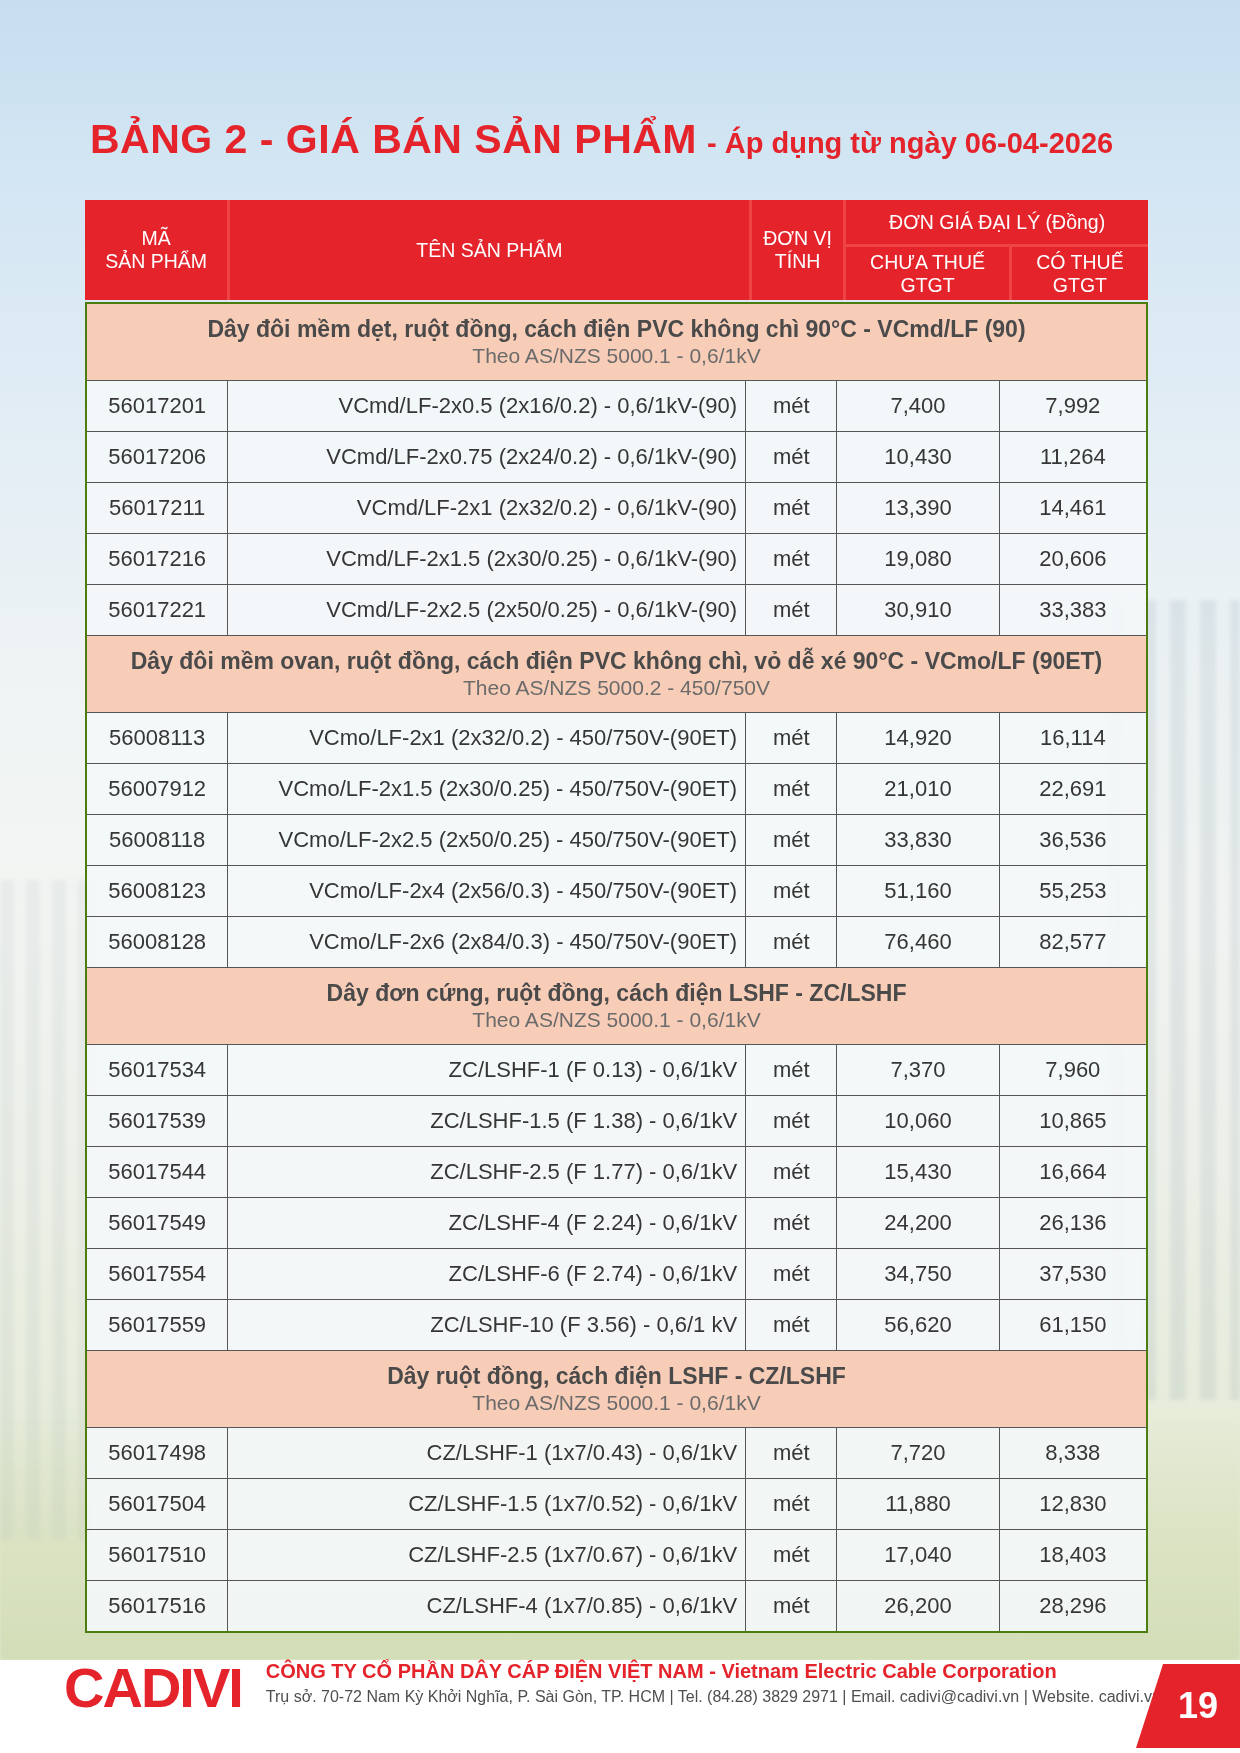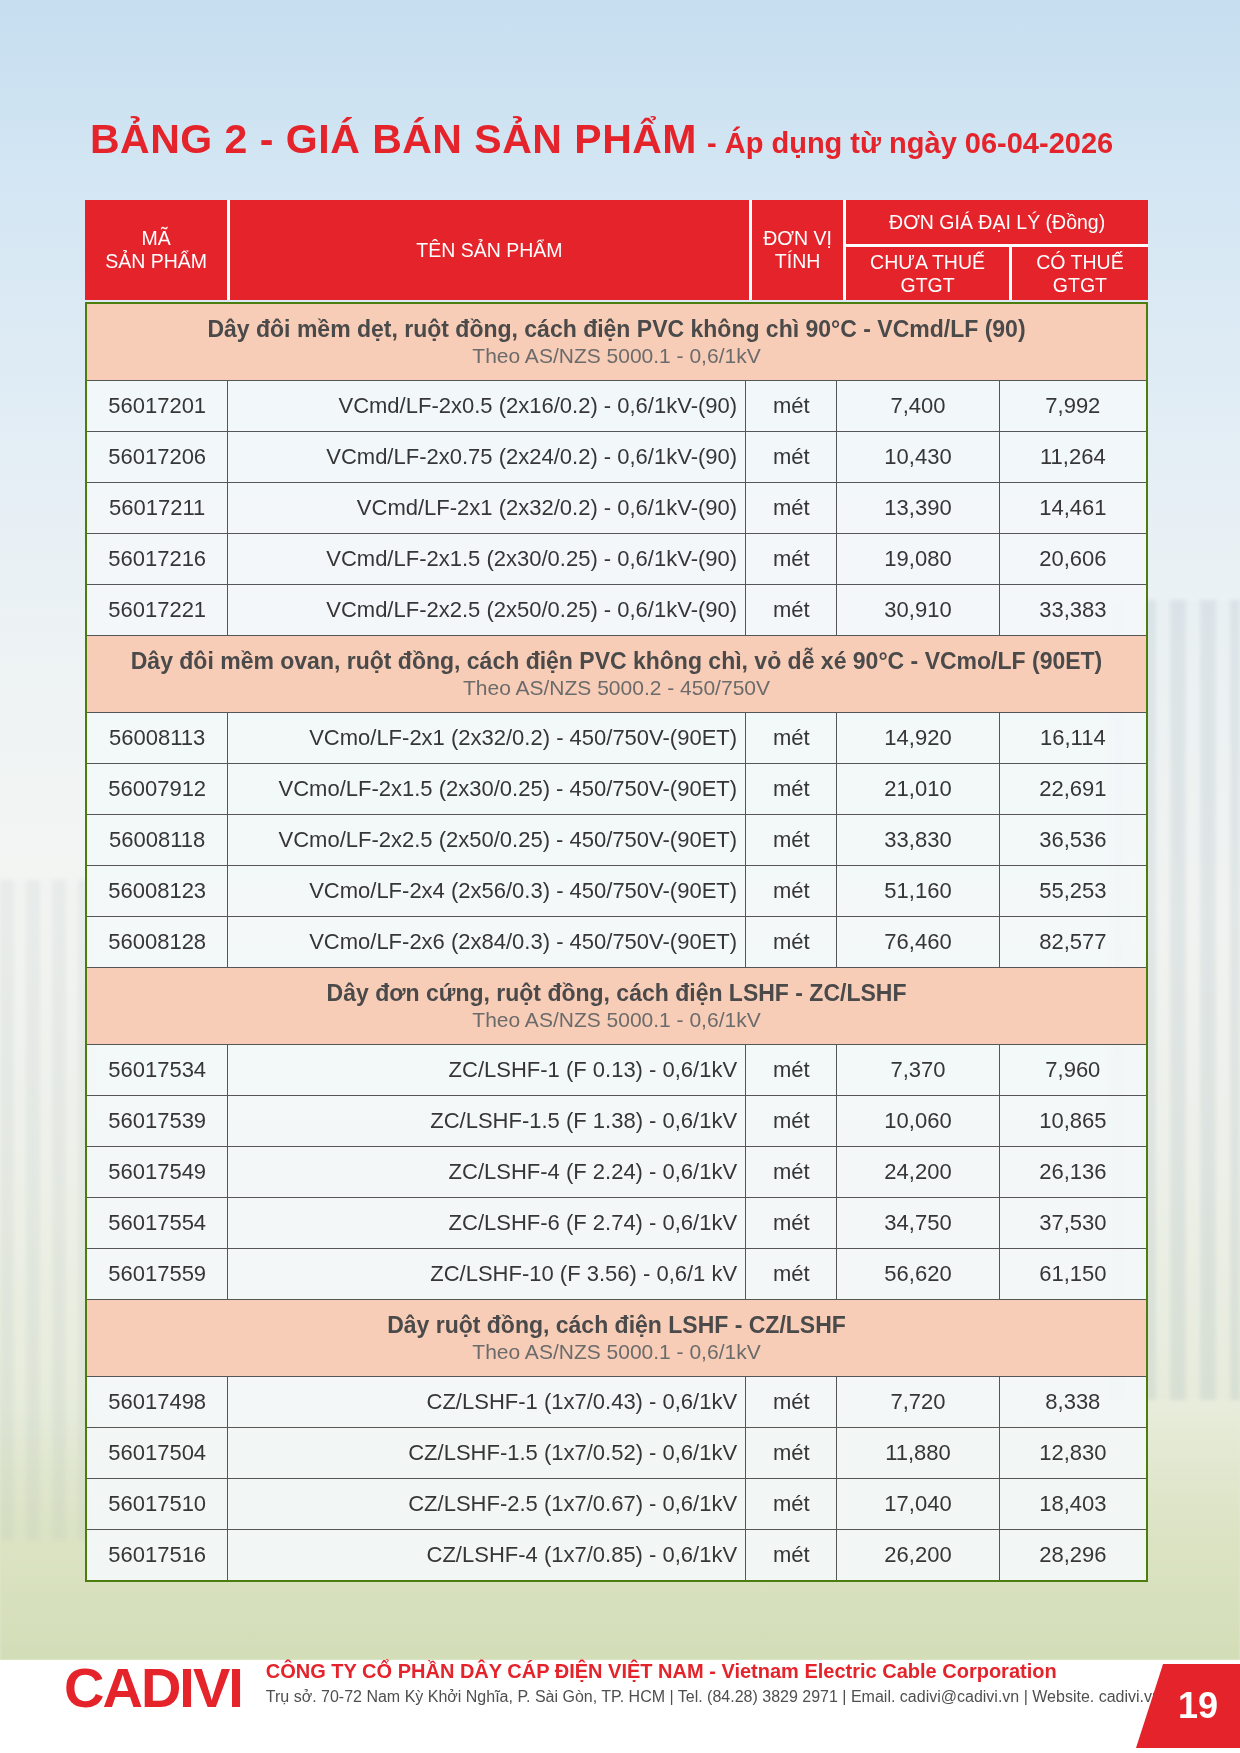--- a/index.html
+++ b/index.html
@@ -41,21 +41,21 @@
     color:var(--red);white-space:nowrap;
   }
   .title .main{font-size:41px;font-weight:800;letter-spacing:.5px;}
   .title .suffix{font-size:29px;font-weight:700;margin-left:10px;}
   
   .table-wrap{position:absolute;left:85px;top:200px;width:1063px;}
   .thead-grid{
     display:grid;
     grid-template-columns:13.37% 48.8% 8.6% 15.3% 1fr;
     grid-template-rows:44px 53px;
-    gap:3px;background:#ffffff;
+    gap:3px;background:#ef4444;
   }
   .hcell{
     background:var(--red);color:#fff;
     display:flex;flex-direction:column;align-items:center;justify-content:center;
     font-size:19.5px;line-height:1.18;text-align:center;
   }
   .h-code{grid-column:1;grid-row:1/3;}
   .h-name{grid-column:2;grid-row:1/3;}
   .h-unit{grid-column:3;grid-row:1/3;}
   .h-group{grid-column:4/6;grid-row:1;}
@@ -258,20 +258,27 @@
   </tr>
 
   <tr class="data-row">
     <td class="code">56017539</td>
     <td class="name">ZC/LSHF-1.5 (F 1.38) - 0,6/1kV</td>
     <td class="unit">mét</td>
     <td class="price">10,060</td>
     <td class="price">10,865</td>
   </tr>
 
+  <tr class="data-row">
+    <td class="code">56017544</td>
+    <td class="name">ZC/LSHF-2.5 (F 1.77) - 0,6/1kV</td>
+    <td class="unit">mét</td>
+    <td class="price">15,430</td>
+    <td class="price">16,664</td>
+  </tr>
 
   <tr class="data-row">
     <td class="code">56017549</td>
     <td class="name">ZC/LSHF-4 (F 2.24) - 0,6/1kV</td>
     <td class="unit">mét</td>
     <td class="price">24,200</td>
     <td class="price">26,136</td>
   </tr>
 
   <tr class="data-row">

